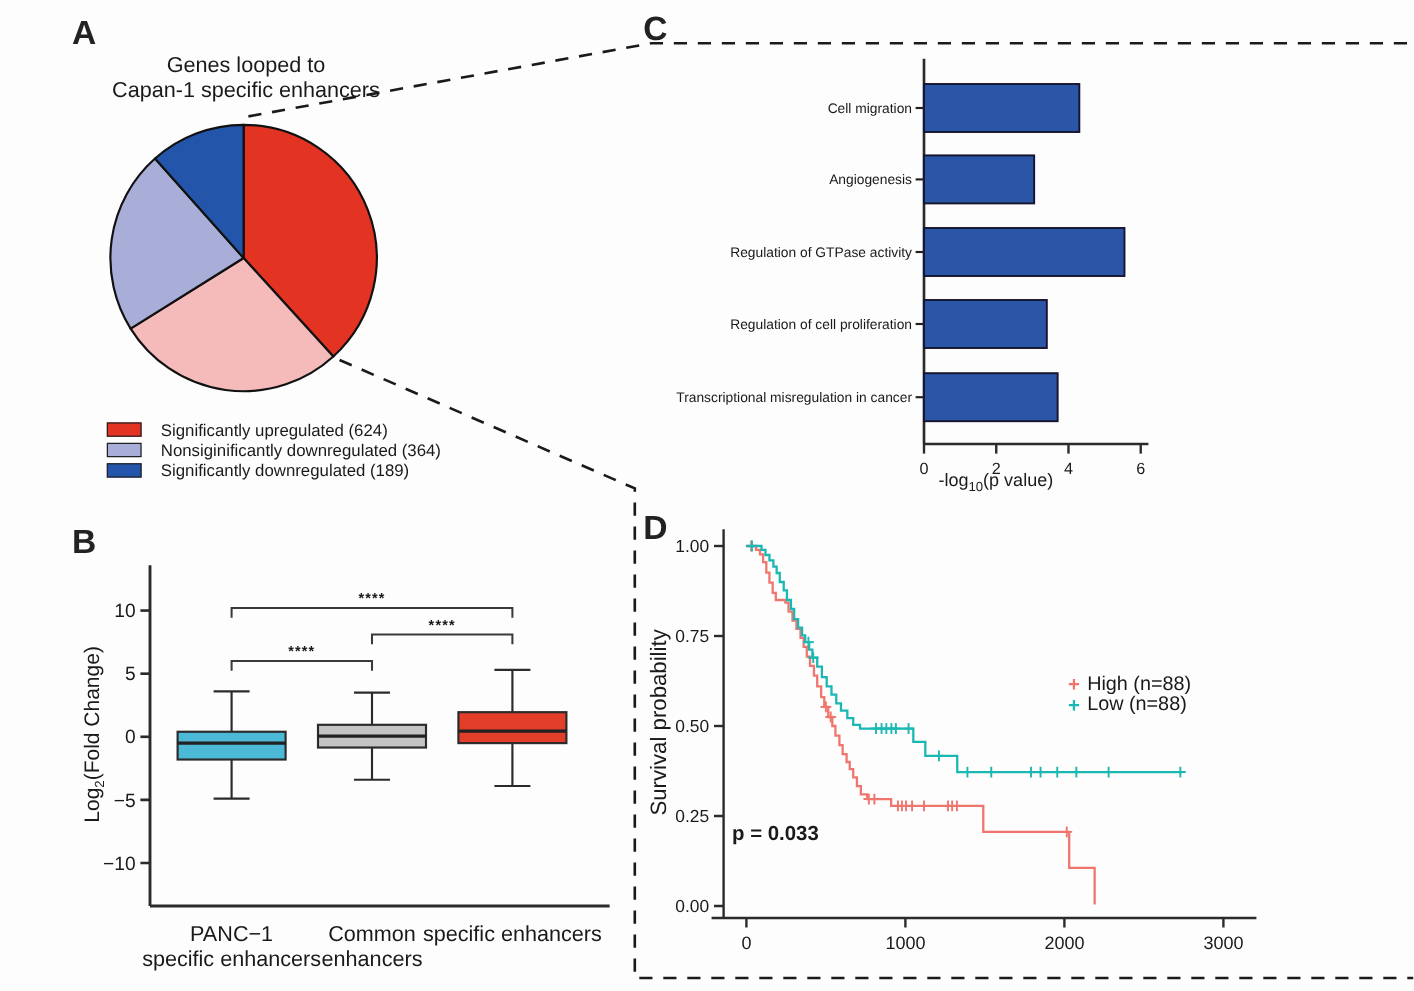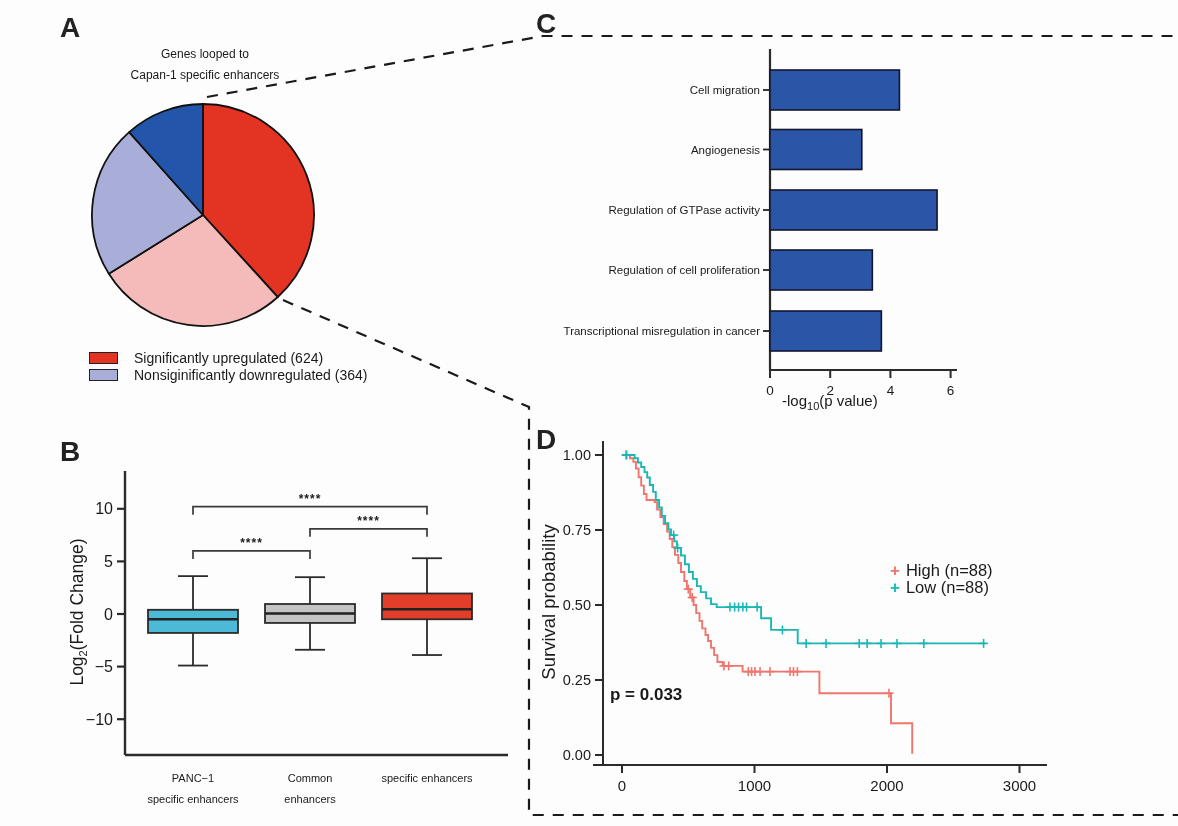--- a/index.html
+++ b/index.html
@@ -4,29 +4,29 @@
 <style>
   html,body{margin:0;padding:0;background:#ffffff;}
   #fig{
     position:relative;width:1178px;height:826px;background:#fdfdfd;
     font-family:"Liberation Sans","DejaVu Sans",sans-serif;color:#1a1a1a;
     overflow:hidden;
   }
   #fig svg{position:absolute;overflow:visible;}
   .abs{position:absolute;}
   .panel-letter{font-size:28px;font-weight:bold;color:#222;}
-  .pie-title{left:65px;top:44px;width:280px;text-align:center;font-size:12px;line-height:21px;}
+  .pie-title{left:65px;top:44px;width:280px;text-align:center;font-size:18px;line-height:21px;}
   .legend{left:75px;top:349px;}
   .legend-row{display:flex;align-items:center;height:17px;padding-left:14px;}
   .pie-swatch{width:27px;height:10px;border:1.2px solid #222;margin-right:16px;flex:none;}
   .legend-label{font-size:14px;white-space:nowrap;}
   .rot-label{white-space:nowrap;transform:translate(-50%,-50%) rotate(-90deg);}
   #b-ylabel{left:78px;top:612px;font-size:17.5px;}
   #d-ylabel{left:549px;top:602px;font-size:18.5px;}
-  .bx-label{top:768px;width:220px;text-align:center;font-size:11px;line-height:21px;white-space:nowrap;}
+  .bx-label{top:768px;width:220px;text-align:center;font-size:18px;line-height:21px;white-space:nowrap;}
   #c-xlabel{left:782px;top:392px;width:180px;font-size:15px;}
   #d-xlabel{left:730px;top:786px;width:190px;text-align:center;font-size:19px;}
   sub.sb{font-size:11px;}
   #km-legend{left:890px;top:562px;font-size:16.5px;line-height:17px;}
   .km-leg-row{display:flex;align-items:center;white-space:nowrap;}
   .km-marker{font-weight:bold;margin-right:6px;font-size:17px;}
   #p-value{left:610px;top:685px;font-size:17px;font-weight:bold;}
 </style>
 </head>
 <body>
@@ -53,20 +53,24 @@
     </svg>
 
   <div class="abs legend">
     <div class="legend-row">
       <span class="pie-swatch" style="background: rgb(226, 51, 35);"></span>
       <span class="legend-label">Significantly upregulated (624)</span>
     </div>
     <div class="legend-row">
       <span class="pie-swatch" style="background: rgb(169, 174, 216);"></span>
       <span class="legend-label">Nonsiginificantly downregulated (364)</span>
+    </div>
+    <div class="legend-row">
+      <span class="pie-swatch" style="background: rgb(35, 85, 171);"></span>
+      <span class="legend-label">Significantly downregulated (189)</span>
     </div>
   </div>
 
   <div class="abs panel-letter" style="left:60px;top:436px;">B</div>
 
   <div class="abs rot-label" id="b-ylabel">
     <span>Log</span><sub class="sb">2</sub><span>(Fold Change)</span>
   </div>
 
   <svg id="box-svg" style="left:100px;top:455px;" width="420" height="310" viewBox="0 0 420 310">

